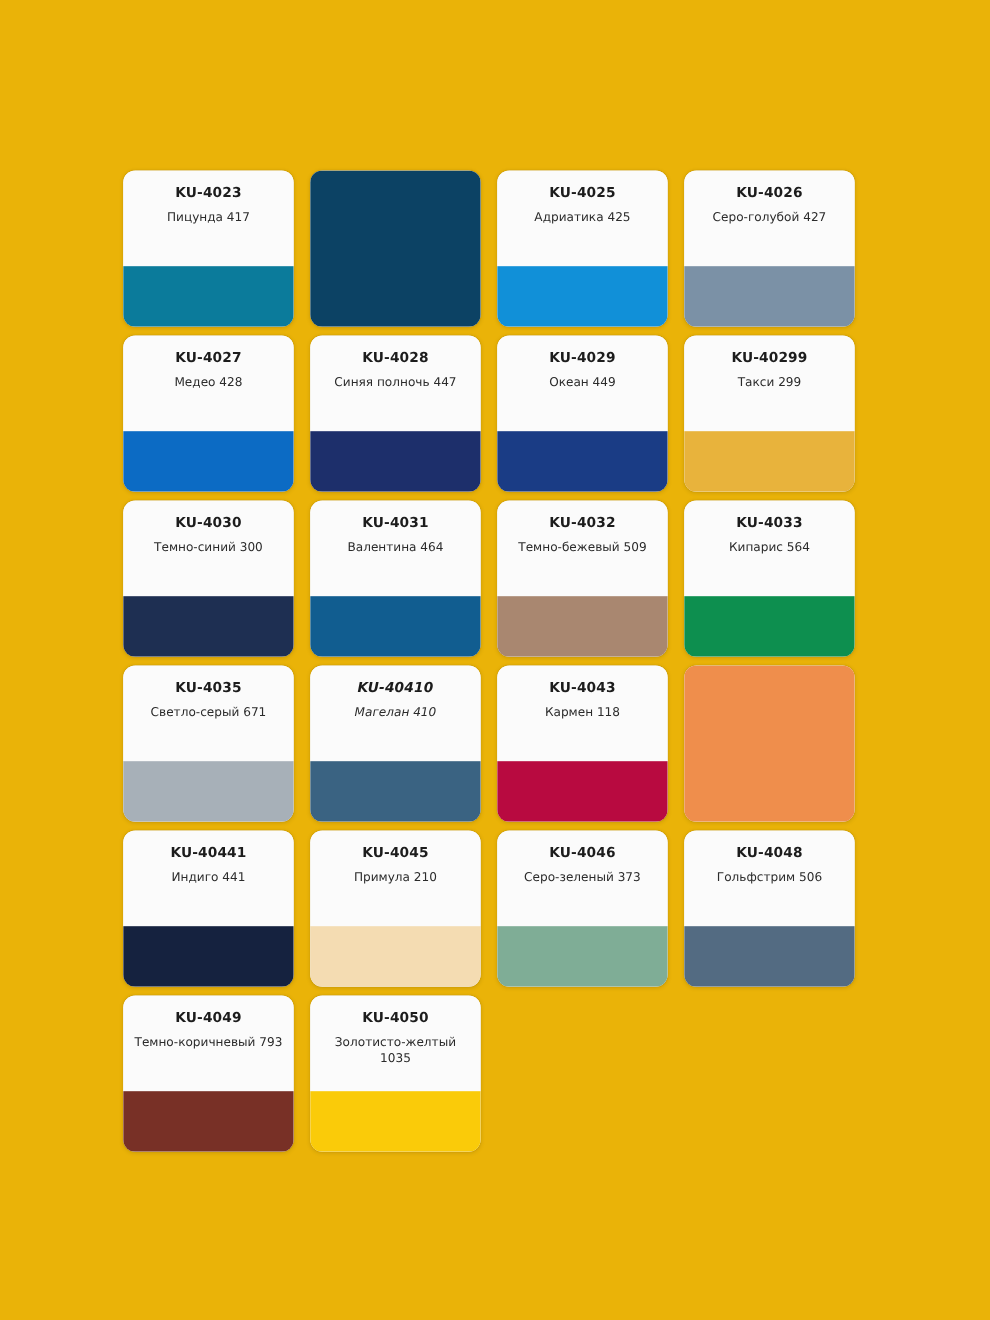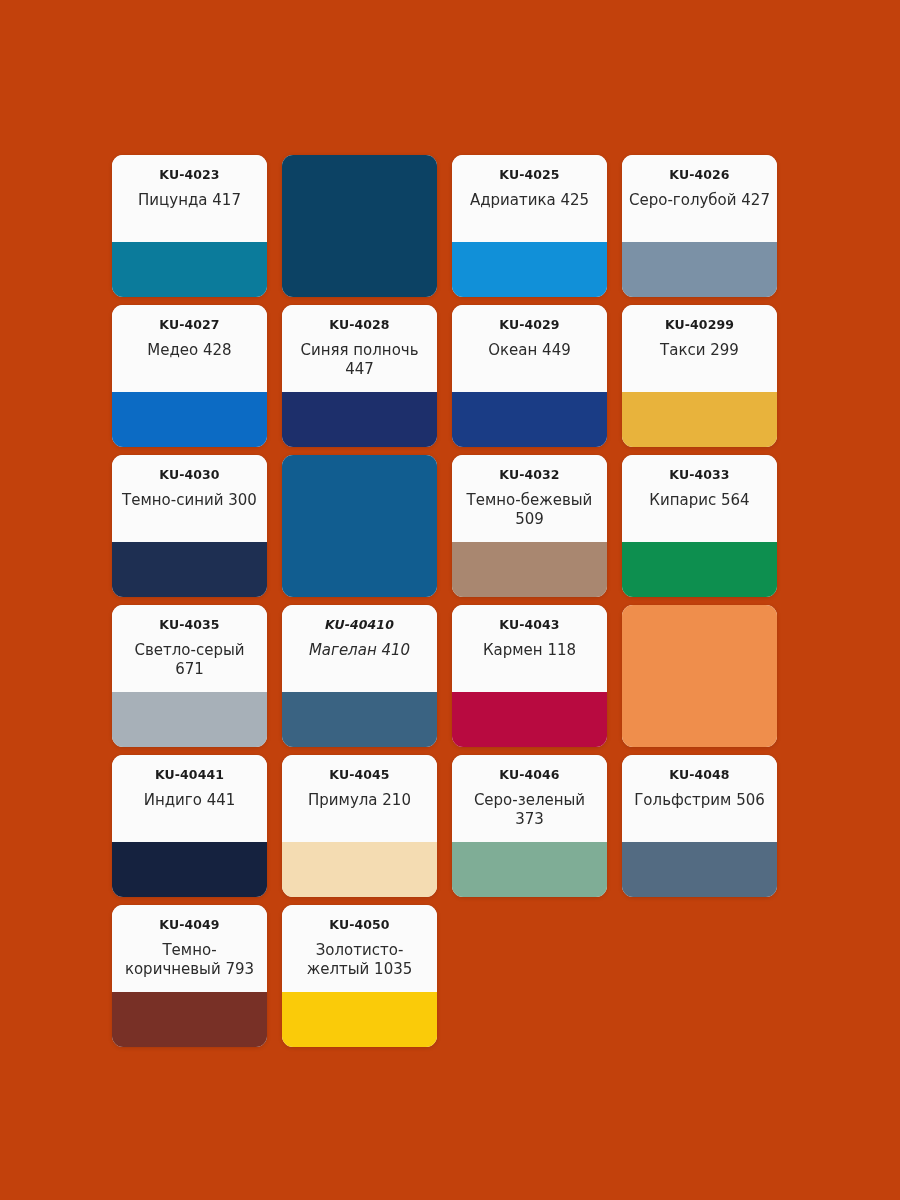--- a/index.html
+++ b/index.html
@@ -60,37 +60,37 @@
     font-size: 12.5px;
     font-weight: 700;
     letter-spacing: 0.1px;
     color: #1c1c1c;
     line-height: 1.1;
     white-space: nowrap;
   }
 
   .card-name {
     margin-top: 9px;
-    font-size: 15px;
+    font-size: 11px;
     font-weight: 400;
     color: #2b2b2b;
     line-height: 1.25;
     max-width: 141px;
   }
 
   .card-color {
     flex: 1 1 auto;
     width: 100%;
     background: #cccccc;
   }
 </style>
 </head>
 <body>
 
-<div id="palette-page" style="background: #c2410c;">
+<div id="palette-page" style="background: #eab308;">
   <div id="swatch-grid">
       <div class="swatch-card" style="background-color: rgb(251, 251, 251);">
         <div class="card-label" style="background-color: rgb(251, 251, 251);">
           <div class="card-code">KU-4023</div>
           <div class="card-name">Пицунда 417</div>
         </div>
         <div class="card-color" style="background: rgb(11, 123, 155);"></div>
       </div>
       <div class="swatch-card" style="background-color: rgb(251, 251, 251);">
         <div class="card-color" style="background: rgb(12, 66, 100);"></div>
@@ -138,20 +138,24 @@
         <div class="card-color" style="background: rgb(232, 179, 60);"></div>
       </div>
       <div class="swatch-card" style="background-color: rgb(251, 251, 251);">
         <div class="card-label" style="background-color: rgb(251, 251, 251);">
           <div class="card-code">KU-4030</div>
           <div class="card-name">Темно-синий 300</div>
         </div>
         <div class="card-color" style="background: rgb(30, 47, 82);"></div>
       </div>
       <div class="swatch-card" style="background-color: rgb(251, 251, 251);">
+        <div class="card-label" style="background-color: rgb(251, 251, 251);">
+          <div class="card-code">KU-4031</div>
+          <div class="card-name">Валентина 464</div>
+        </div>
         <div class="card-color" style="background: rgb(17, 93, 144);"></div>
       </div>
       <div class="swatch-card" style="background-color: rgb(251, 251, 251);">
         <div class="card-label" style="background-color: rgb(251, 251, 251);">
           <div class="card-code">KU-4032</div>
           <div class="card-name">Темно-бежевый 509</div>
         </div>
         <div class="card-color" style="background: rgb(169, 135, 112);"></div>
       </div>
       <div class="swatch-card" style="background-color: rgb(251, 251, 251);">

